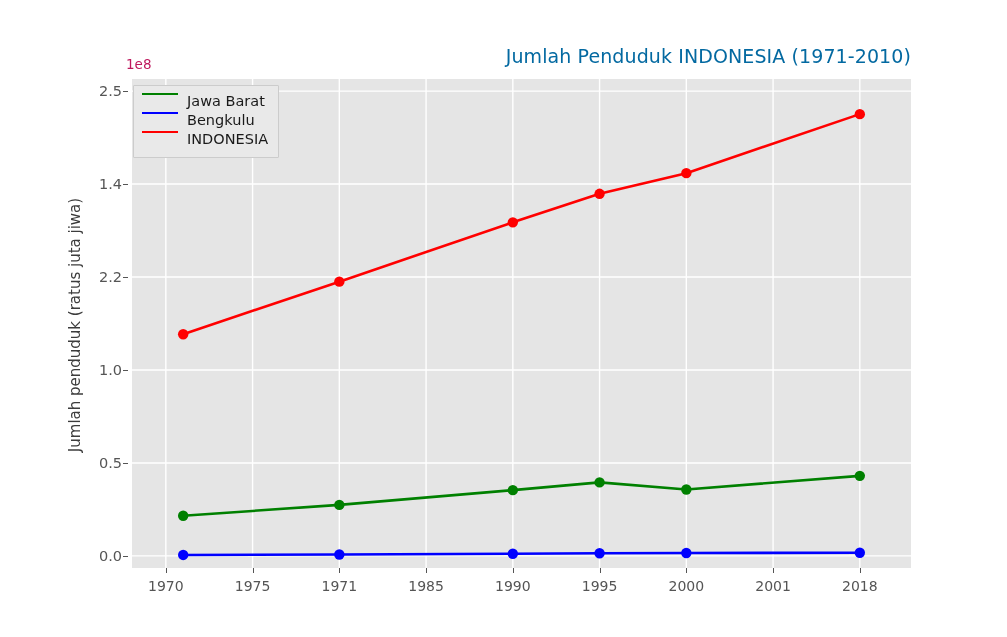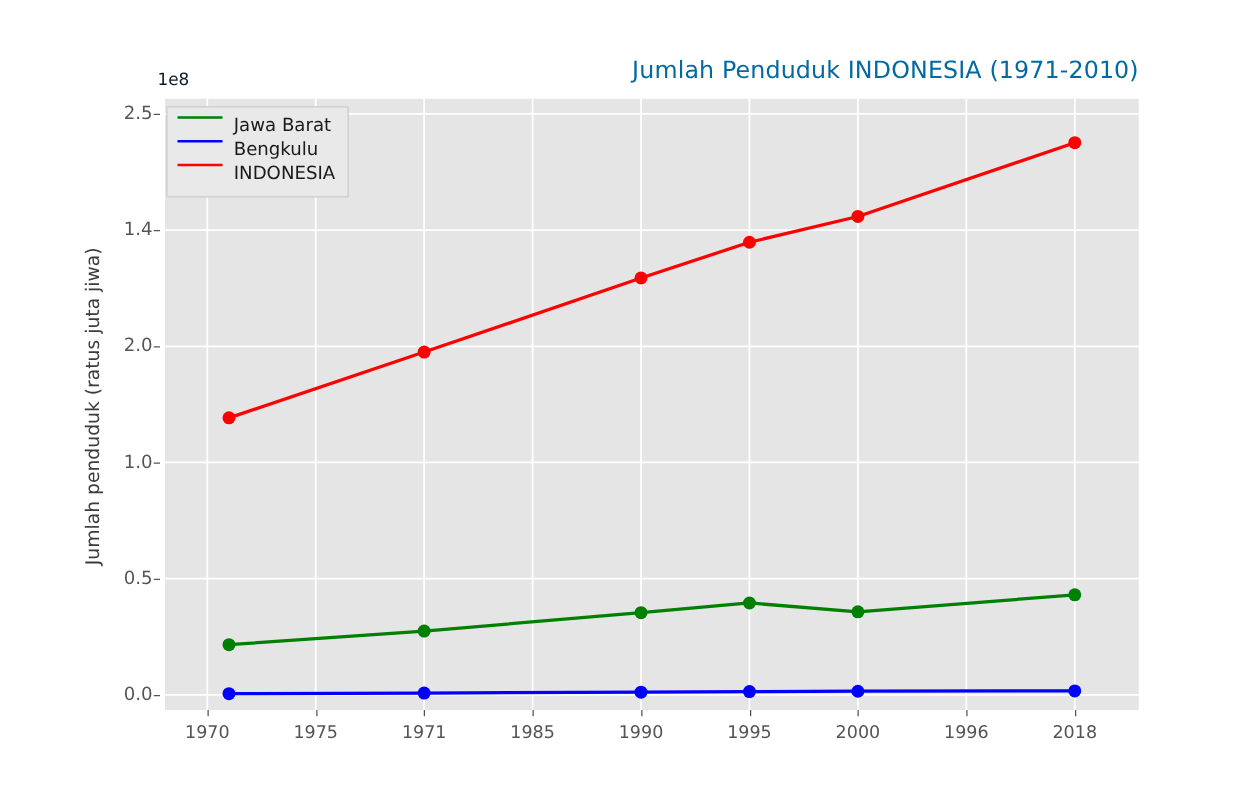--- a/index.html
+++ b/index.html
@@ -47,21 +47,21 @@
     height: 100%;
     overflow: visible;
   }
 
   
   #y-offset-text {
     position: absolute;
     left: 126px;
     top: 56px;
     font-size: 13.5px;
-    color: #0f172a;
+    color: #be185d;
   }
 
   
   .ytick-label {
     position: absolute;
     right: 0;
     font-size: 14.5px;
     color: #555555;
     transform: translateY(-50%);
     white-space: nowrap;
@@ -204,21 +204,21 @@
           <circle cx="554.3218262806233" cy="94.17433460076046" r="5.2" fill="#ff0000"></circle>
           <circle cx="727.8184855233847" cy="35.141064638783234" r="5.2" fill="#ff0000"></circle>
         </g>
       </svg>
   </div>
 
   <div id="ytick-labels">
       <div class="ytick-label" style="top: 555.914px;">0.0</div>
       <div class="ytick-label" style="top: 462.949px;">0.5</div>
       <div class="ytick-label" style="top: 369.983px;">1.0</div>
-      <div class="ytick-label" style="top: 277.017px;">2.0</div>
+      <div class="ytick-label" style="top: 277.017px;">2.2</div>
       <div class="ytick-label" style="top: 184.051px;">1.4</div>
       <div class="ytick-label" style="top: 91.0856px;">2.5</div>
     </div>
   <div id="xtick-labels-container"></div>
 
   <div id="y-axis-label">Jumlah penduduk (ratus juta jiwa)</div>
 
   <div id="legend">
       <div class="legend-entry">
         <span class="legend-swatch" style="border-top-color: rgb(0, 128, 0);"></span>
@@ -247,17 +247,17 @@
     <div class="xtick-label" style="left: 339.329px;">1971</div>
     <div class="xtick-mark" style="left: 339.329px;"></div>
     <div class="xtick-label" style="left: 426.077px;">1985</div>
     <div class="xtick-mark" style="left: 426.077px;"></div>
     <div class="xtick-label" style="left: 512.825px;">1990</div>
     <div class="xtick-mark" style="left: 512.825px;"></div>
     <div class="xtick-label" style="left: 599.573px;">1995</div>
     <div class="xtick-mark" style="left: 599.573px;"></div>
     <div class="xtick-label" style="left: 686.322px;">2000</div>
     <div class="xtick-mark" style="left: 686.322px;"></div>
-    <div class="xtick-label" style="left: 773.07px;">1996</div>
+    <div class="xtick-label" style="left: 773.07px;">2001</div>
     <div class="xtick-mark" style="left: 773.07px;"></div>
     <div class="xtick-label" style="left: 859.818px;">2018</div>
     <div class="xtick-mark" style="left: 859.818px;"></div>
   </div>
 
 </body></html>

